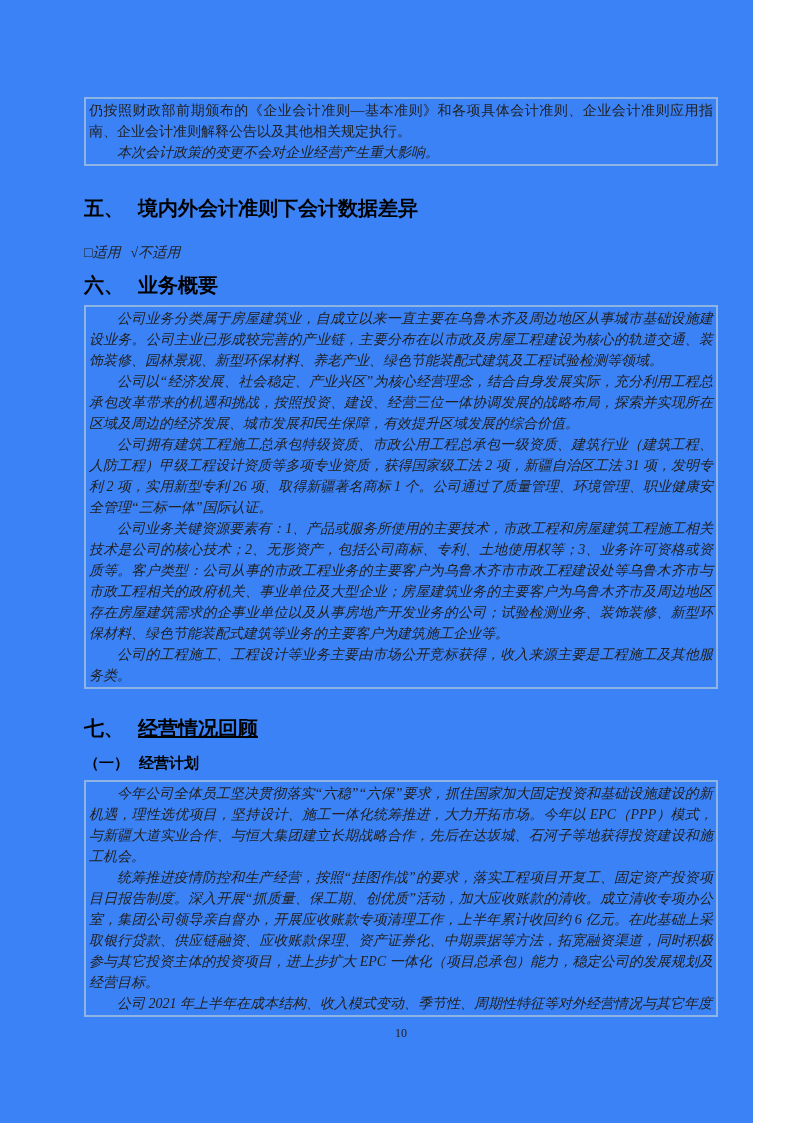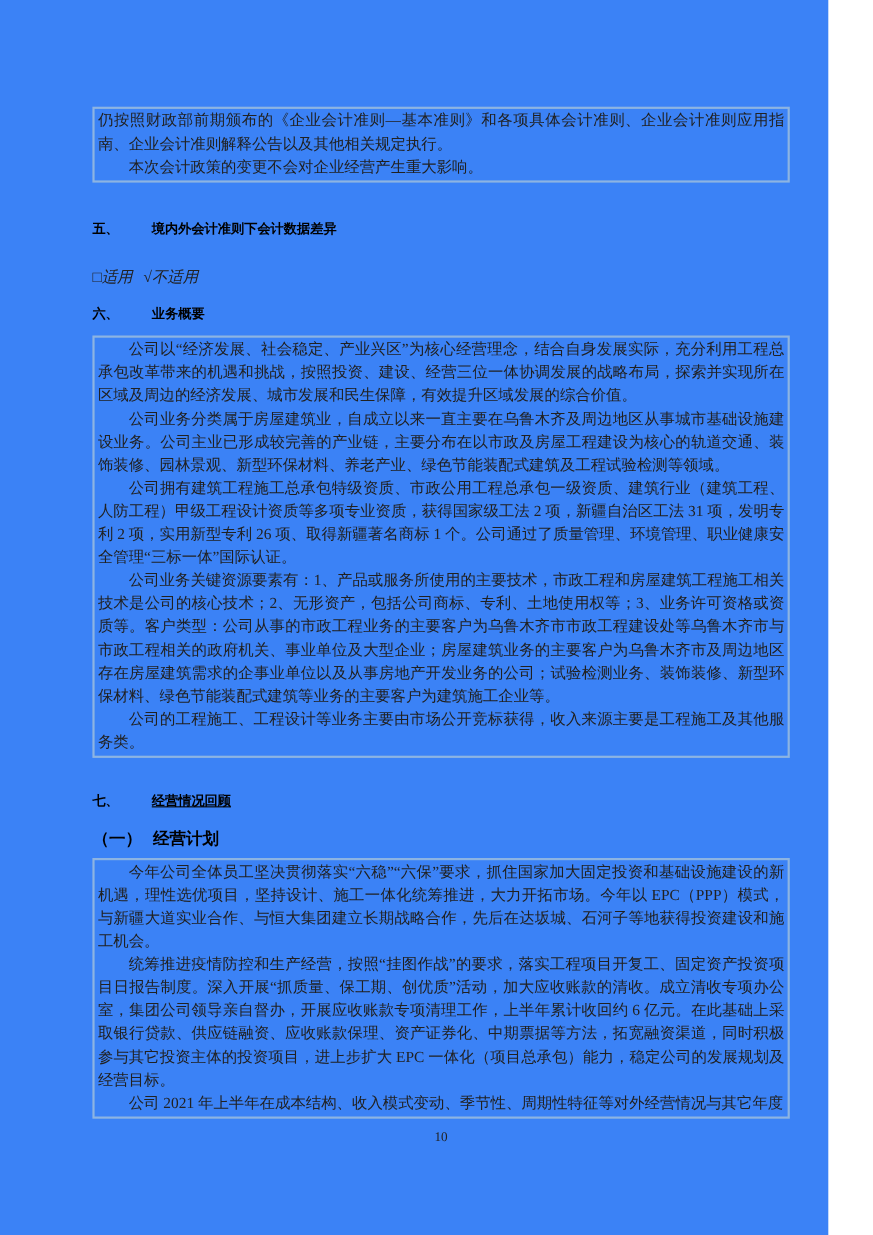--- a/index.html
+++ b/index.html
@@ -24,26 +24,26 @@
     padding: 1px 3px;
     box-sizing: border-box;
   }
   .tbox p {
     margin: 0;
     font-size: 14px;
     line-height: 21px;
     text-align: justify;
     text-justify: inter-ideograph;
   }
-  p.indent { text-indent: 2em; }
+  p.indent { text-indent: 2em; font-style: italic; }
   p.cont { text-indent: 0; }
   .heading {
     font-family: "Liberation Sans", sans-serif;
     font-weight: bold;
-    font-size: 12px;
+    font-size: 20px;
     line-height: 22px;
     color: #000000;
   }
   .heading .hnum { display: inline-block; width: 54px; }
   .subheading {
     font-family: Liberation Serif, serif;
     font-weight: bold;
     font-size: 15px;
     line-height: 21px;
     color: #000000;
@@ -81,22 +81,22 @@
 
     <div class="applicability">
       <span class="opt-a">□适用</span><span>√不适用</span>
     </div>
 
     <div class="heading h-six">
       <span class="hnum">六、</span><span>业务概要</span>
     </div>
 
     <div class="tbox box-six">
+        <p class="indent">公司业务分类属于房屋建筑业，自成立以来一直主要在乌鲁木齐及周边地区从事城市基础设施建设业务。公司主业已形成较完善的产业链，主要分布在以市政及房屋工程建设为核心的轨道交通、装饰装修、园林景观、新型环保材料、养老产业、绿色节能装配式建筑及工程试验检测等领域。</p>
         <p class="indent">公司以“经济发展、社会稳定、产业兴区”为核心经营理念，结合自身发展实际，充分利用工程总承包改革带来的机遇和挑战，按照投资、建设、经营三位一体协调发展的战略布局，探索并实现所在区域及周边的经济发展、城市发展和民生保障，有效提升区域发展的综合价值。</p>
-        <p class="indent">公司业务分类属于房屋建筑业，自成立以来一直主要在乌鲁木齐及周边地区从事城市基础设施建设业务。公司主业已形成较完善的产业链，主要分布在以市政及房屋工程建设为核心的轨道交通、装饰装修、园林景观、新型环保材料、养老产业、绿色节能装配式建筑及工程试验检测等领域。</p>
         <p class="indent">公司拥有建筑工程施工总承包特级资质、市政公用工程总承包一级资质、建筑行业（建筑工程、人防工程）甲级工程设计资质等多项专业资质，获得国家级工法 2 项，新疆自治区工法 31 项，发明专利 2 项，实用新型专利 26 项、取得新疆著名商标 1 个。公司通过了质量管理、环境管理、职业健康安全管理“三标一体”国际认证。</p>
         <p class="indent">公司业务关键资源要素有：1、产品或服务所使用的主要技术，市政工程和房屋建筑工程施工相关技术是公司的核心技术；2、无形资产，包括公司商标、专利、土地使用权等；3、业务许可资格或资质等。客户类型：公司从事的市政工程业务的主要客户为乌鲁木齐市市政工程建设处等乌鲁木齐市与市政工程相关的政府机关、事业单位及大型企业；房屋建筑业务的主要客户为乌鲁木齐市及周边地区存在房屋建筑需求的企事业单位以及从事房地产开发业务的公司；试验检测业务、装饰装修、新型环保材料、绿色节能装配式建筑等业务的主要客户为建筑施工企业等。</p>
         <p class="indent">公司的工程施工、工程设计等业务主要由市场公开竞标获得，收入来源主要是工程施工及其他服务类。</p>
       </div>
 
     <div class="heading h-seven">
       <span class="hnum">七、</span><span>经营情况回顾</span>
     </div>
 
     <div class="subheading h-seven-one">

